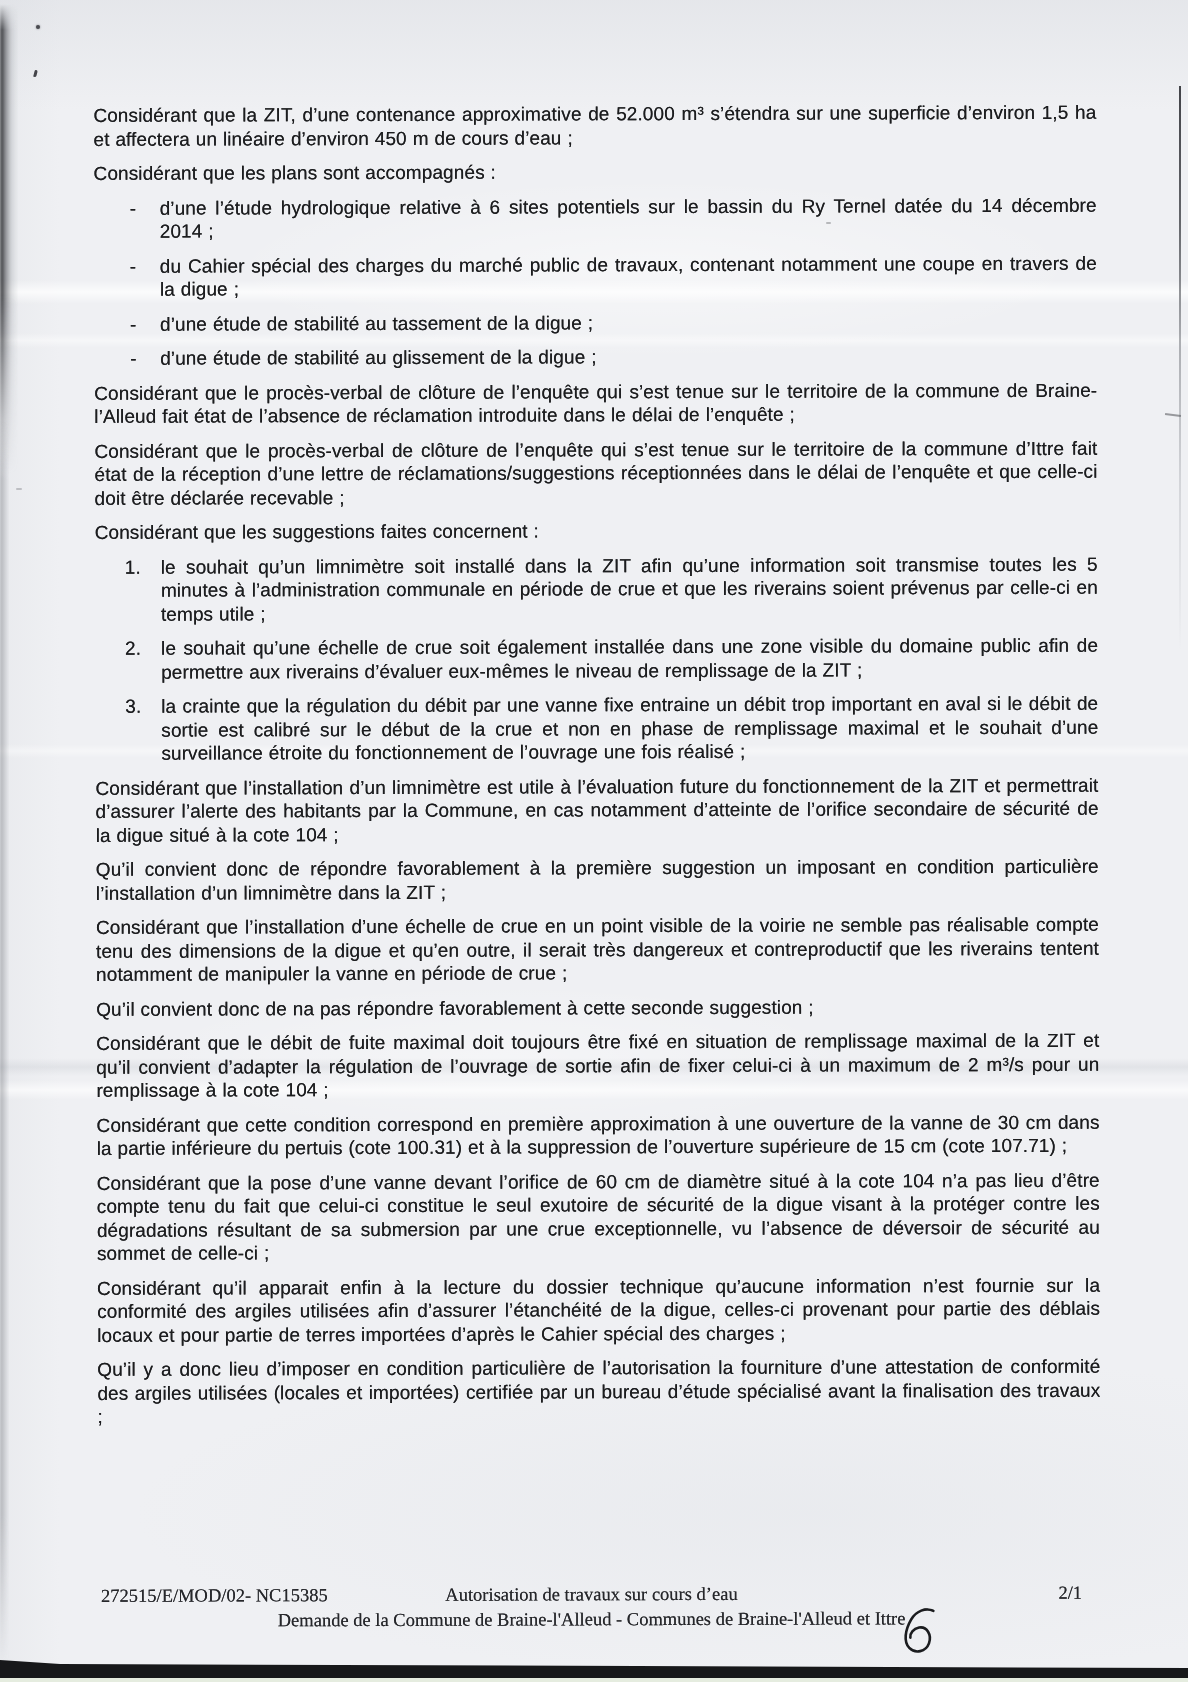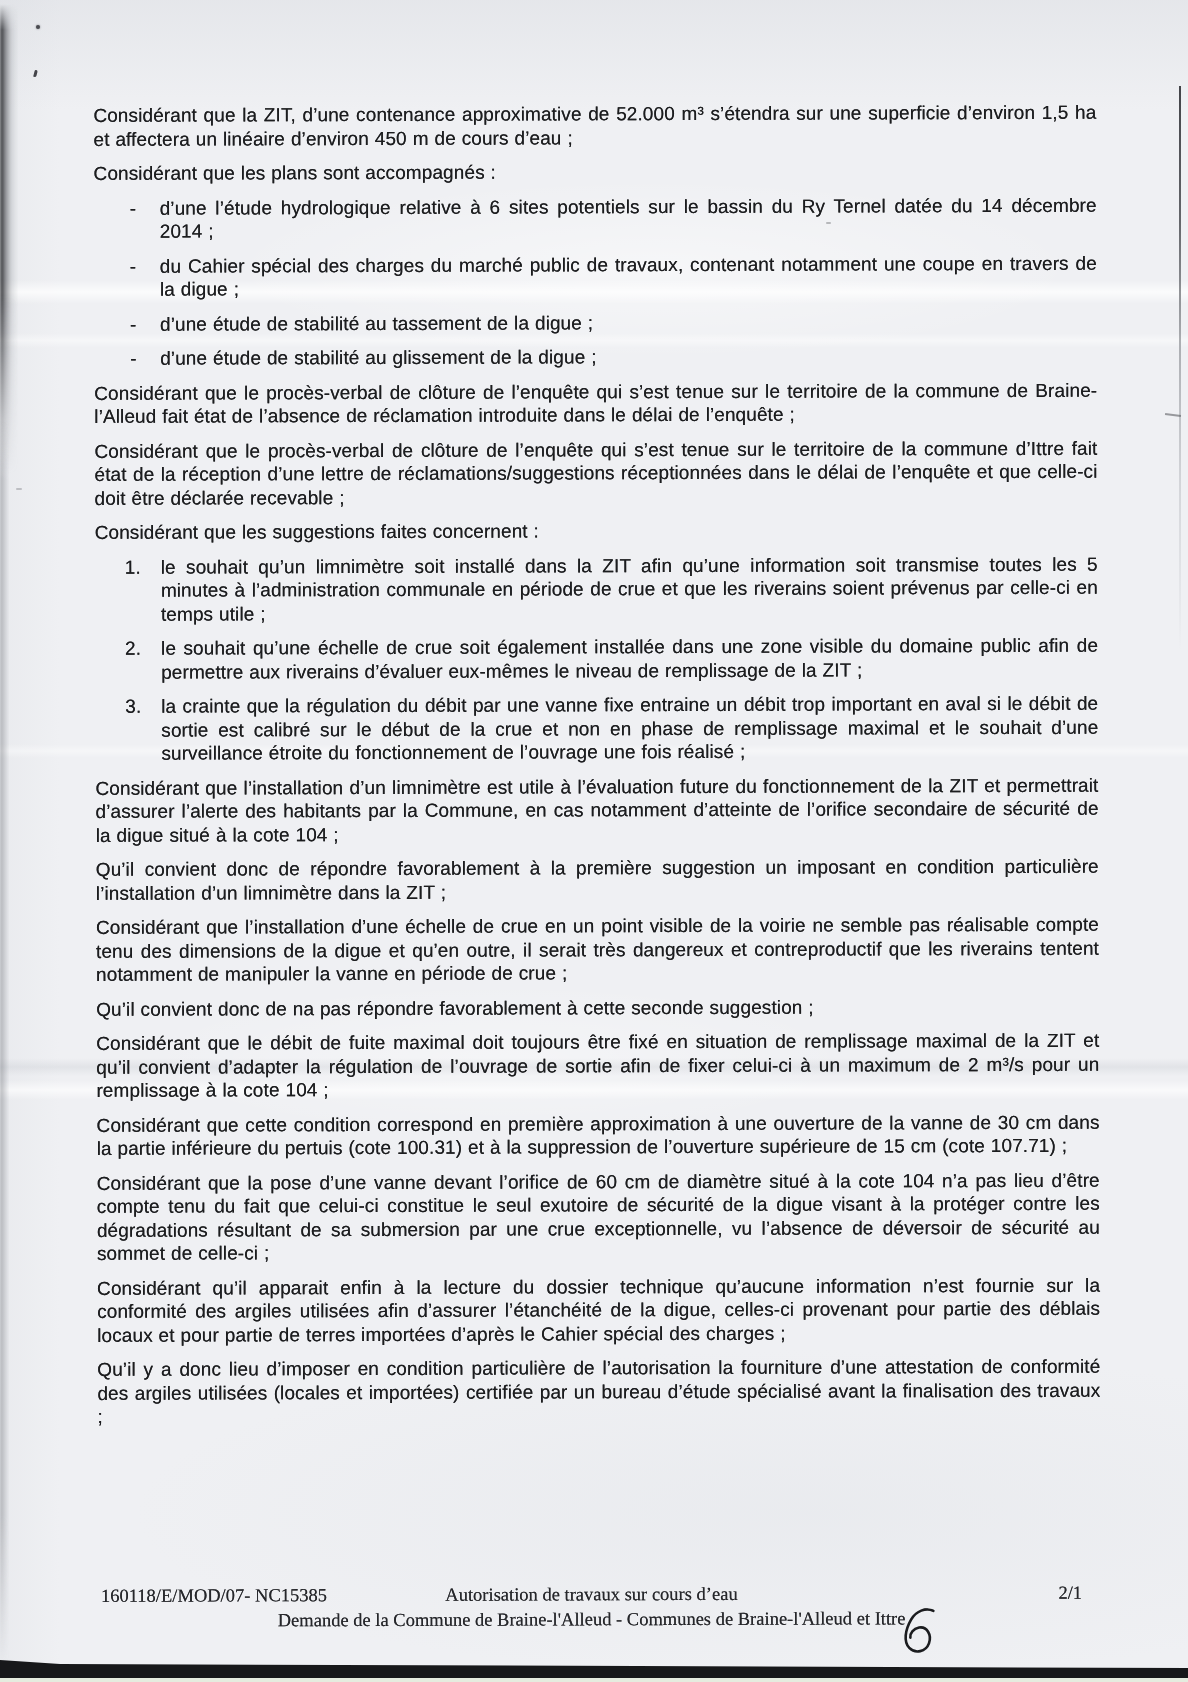--- a/index.html
+++ b/index.html
@@ -148,21 +148,21 @@
         <p class="para">Qu’il convient donc de na pas répondre favorablement à cette seconde suggestion ;</p>
         <p class="para">Considérant que le débit de fuite maximal doit toujours être fixé en situation de remplissage maximal de la ZIT et qu’il convient d’adapter la régulation de l’ouvrage de sortie afin de fixer celui-ci à un maximum de 2 m³/s pour un remplissage à la cote 104 ;</p>
         <p class="para">Considérant que cette condition correspond en première approximation à une ouverture de la vanne de 30 cm dans la partie inférieure du pertuis (cote 100.31) et à la suppression de l’ouverture supérieure de 15 cm (cote 107.71) ;</p>
         <p class="para">Considérant que la pose d’une vanne devant l’orifice de 60 cm de diamètre situé à la cote 104 n’a pas lieu d’être compte tenu du fait que celui-ci constitue le seul exutoire de sécurité de la digue visant à la protéger contre les dégradations résultant de sa submersion par une crue exceptionnelle, vu l’absence de déversoir de sécurité au sommet de celle-ci ;</p>
         <p class="para">Considérant qu’il apparait enfin à la lecture du dossier technique qu’aucune information n’est fournie sur la conformité des argiles utilisées afin d’assurer l’étanchéité de la digue, celles-ci provenant pour partie des déblais locaux et pour partie de terres importées d’après le Cahier spécial des charges ;</p>
         <p class="para">Qu’il y a donc lieu d’imposer en condition particulière de l’autorisation la fourniture d’une attestation de conformité des argiles utilisées (locales et importées) certifiée par un bureau d’étude spécialisé avant la finalisation des travaux ;</p>
       </main>
 
     <footer class="footer">
       <div class="footer-row-1">
-        <span class="footer-ref">160118/E/MOD/07- NC15385</span>
+        <span class="footer-ref">272515/E/MOD/02- NC15385</span>
         <span class="footer-title">Autorisation de travaux sur cours d’eau</span>
         <span class="footer-page">2/1</span>
       </div>
       <div class="footer-row-2">
         <span>Demande de la Commune de Braine-l'Alleud - Communes de Braine-l'Alleud et Ittre</span>
       </div>
     </footer>
 
     <svg class="handwritten-mark" width="40" height="48" viewBox="0 0 36 44" aria-label="6">
       <path d="M 30 2 C 23 -1 14 4 10.5 12 C 6 22 5.5 33 11.5 38 C 17.5 43 27 40 29 32 C 31 24 25.5 16.5 18.5 18.5 C 13.5 20 10.5 24.5 11.5 28.5" fill="none" stroke="#1b1c1f" stroke-width="2.4" stroke-linecap="round"></path>

